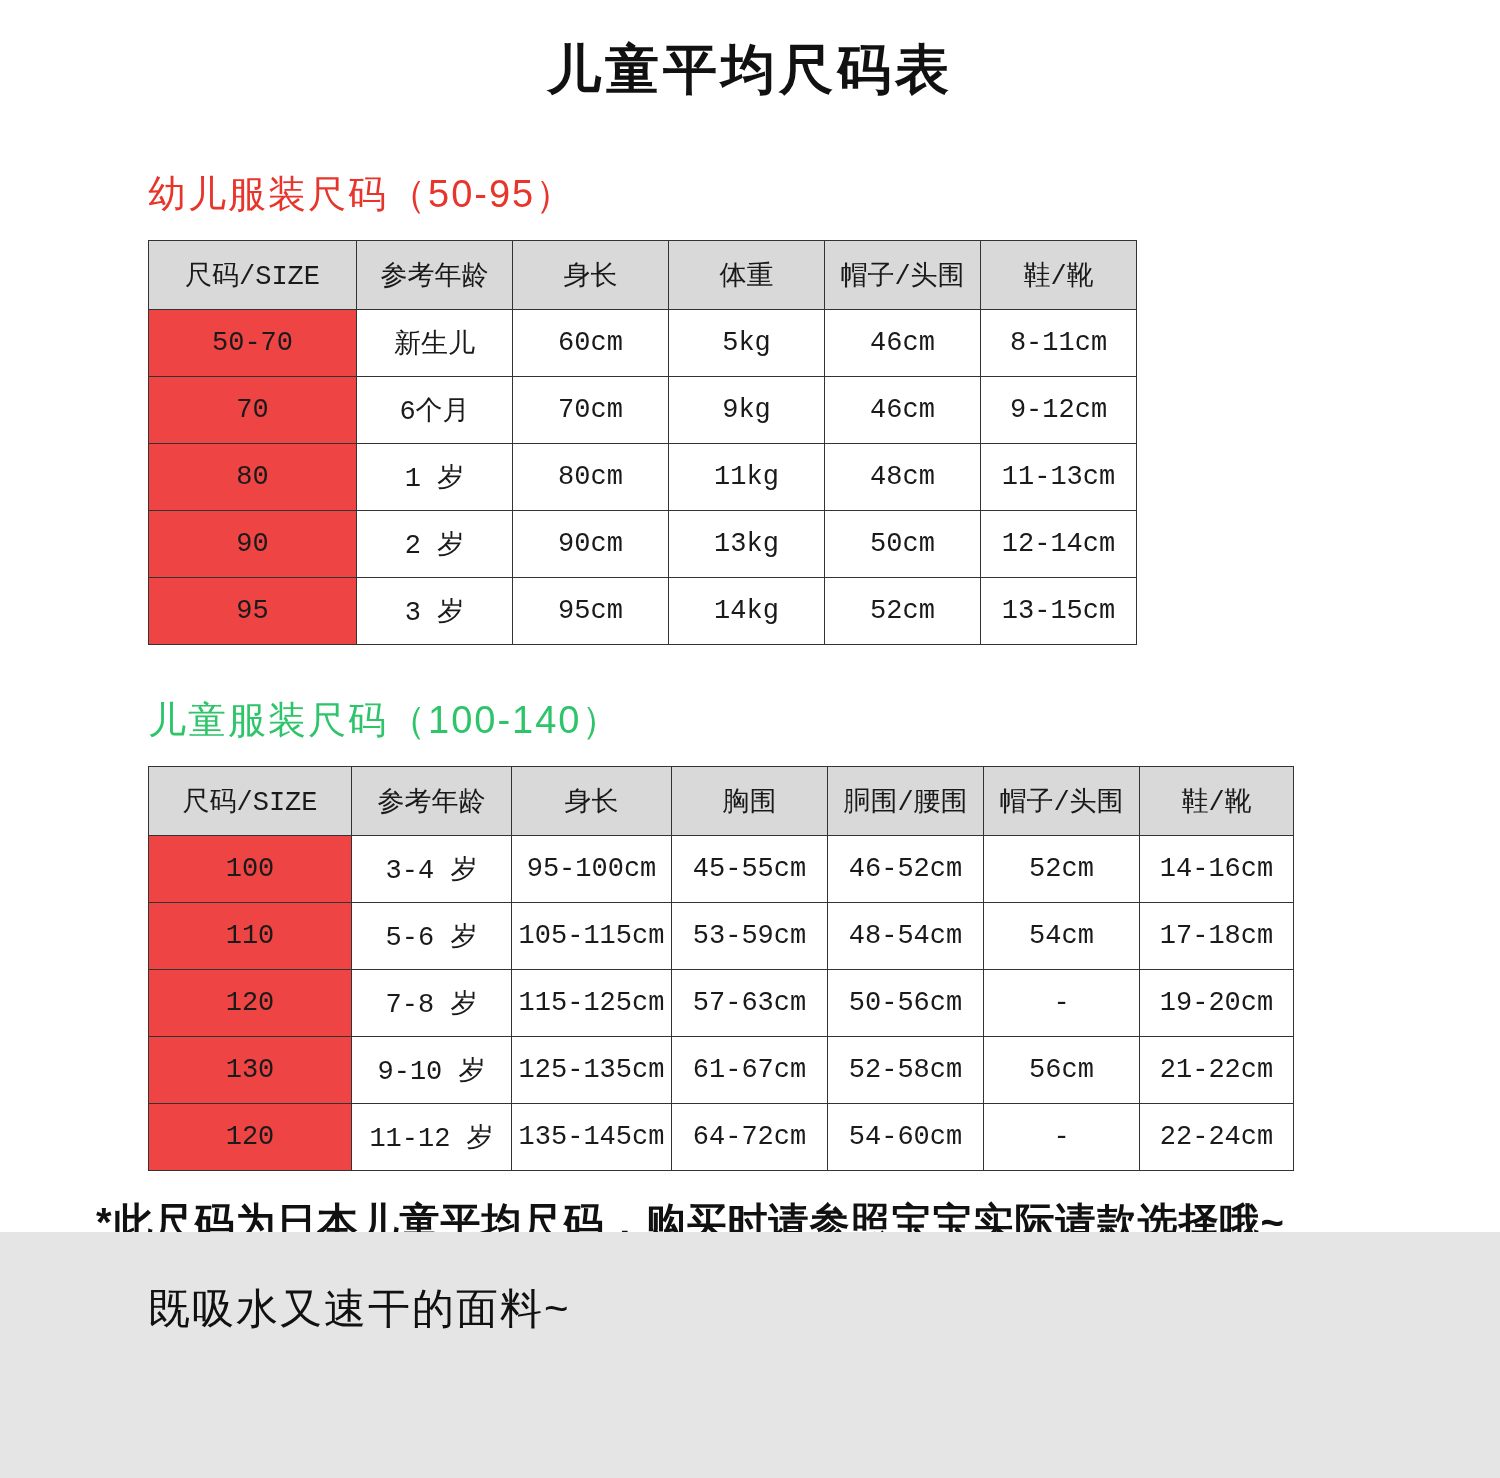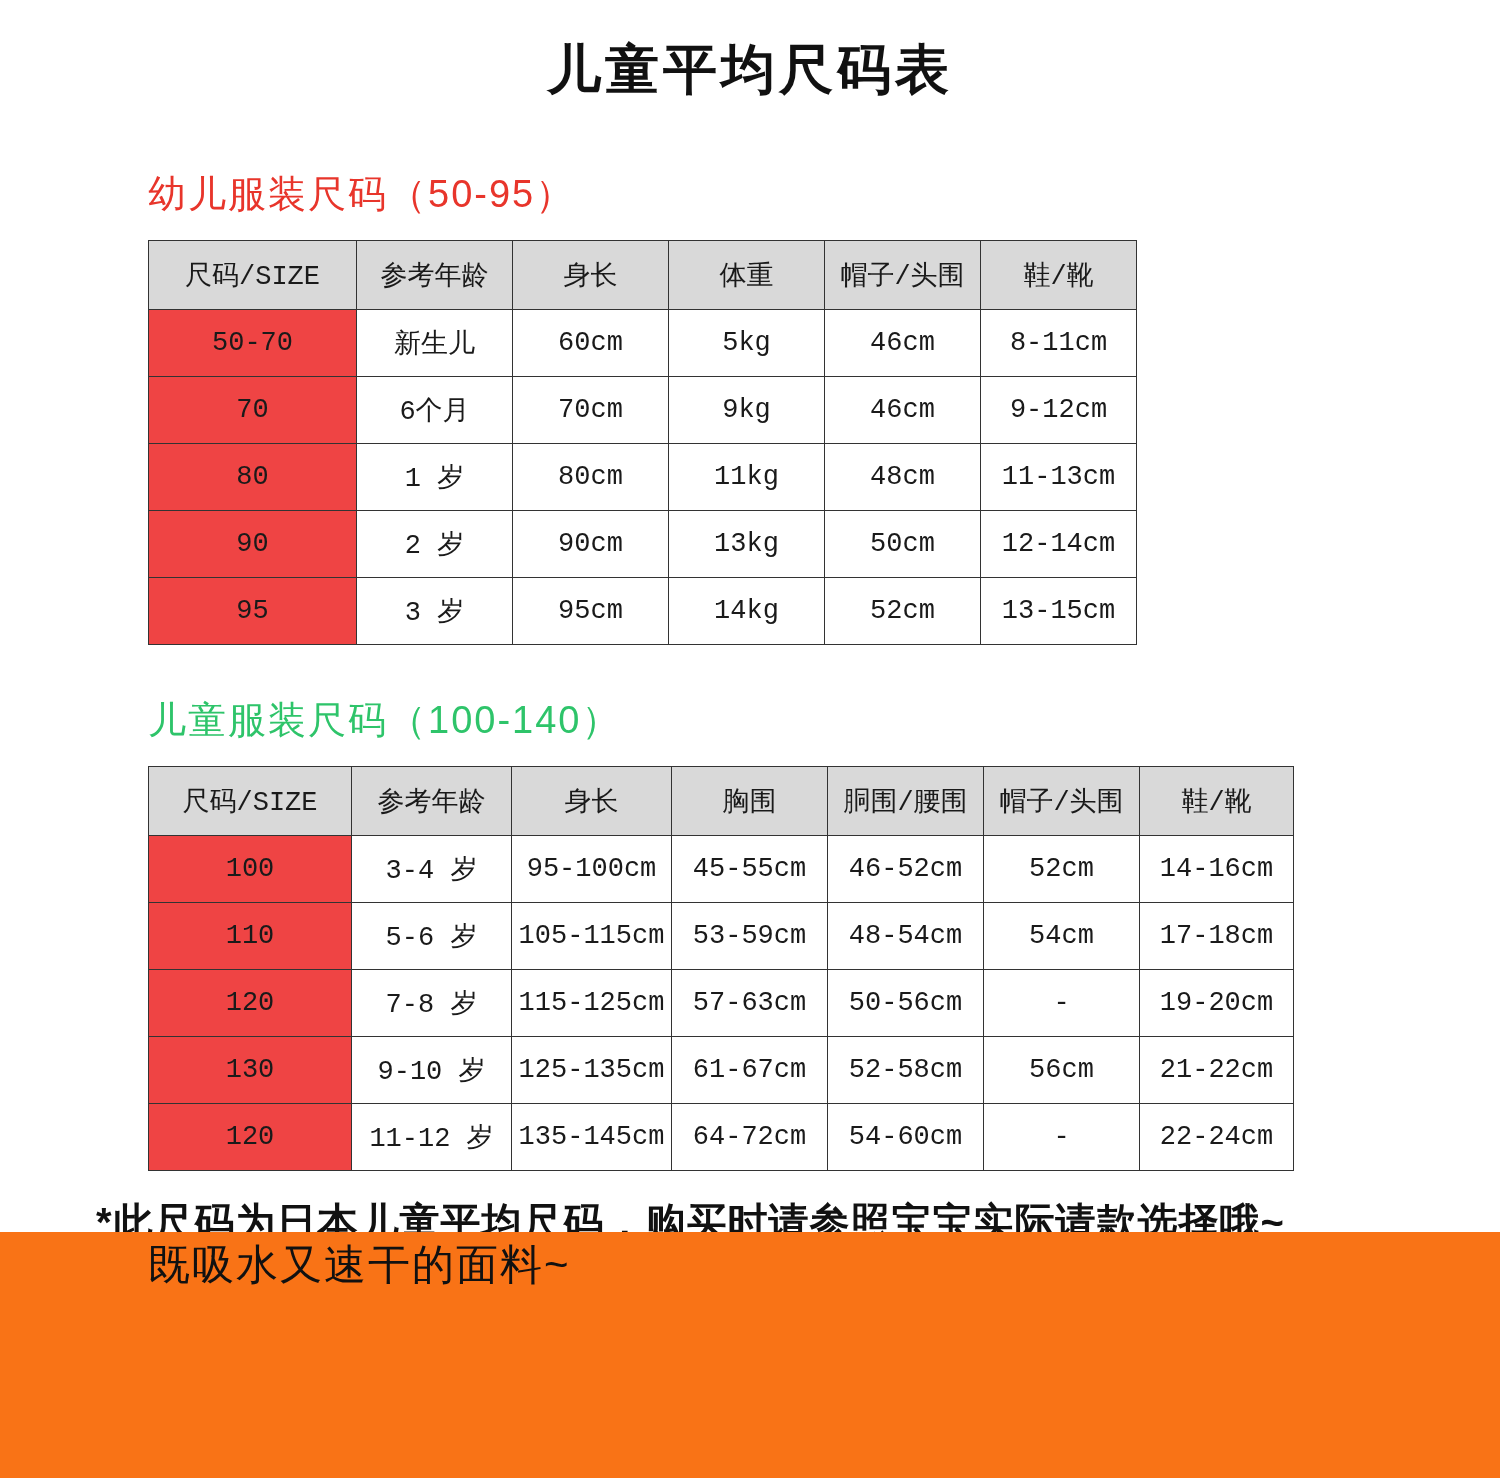--- a/index.html
+++ b/index.html
@@ -105,23 +105,24 @@
     font-family: "Liberation Sans", sans-serif;
   }
 
   
   .bottom-banner {
     position: absolute;
     left: 0;
     bottom: 0;
     width: 1500px;
     height: 246px;
-    background: #f97316;
+    background: #e5e5e5;
     box-sizing: border-box;
     padding-left: 148px;
+    padding-top: 44px;
   }
   .banner-line {
     font-size: 42px;
     color: #111111;
     letter-spacing: 2px;
     line-height: 1.55;
     font-family: "Liberation Sans", sans-serif;
   }
 </style>
 </head>

